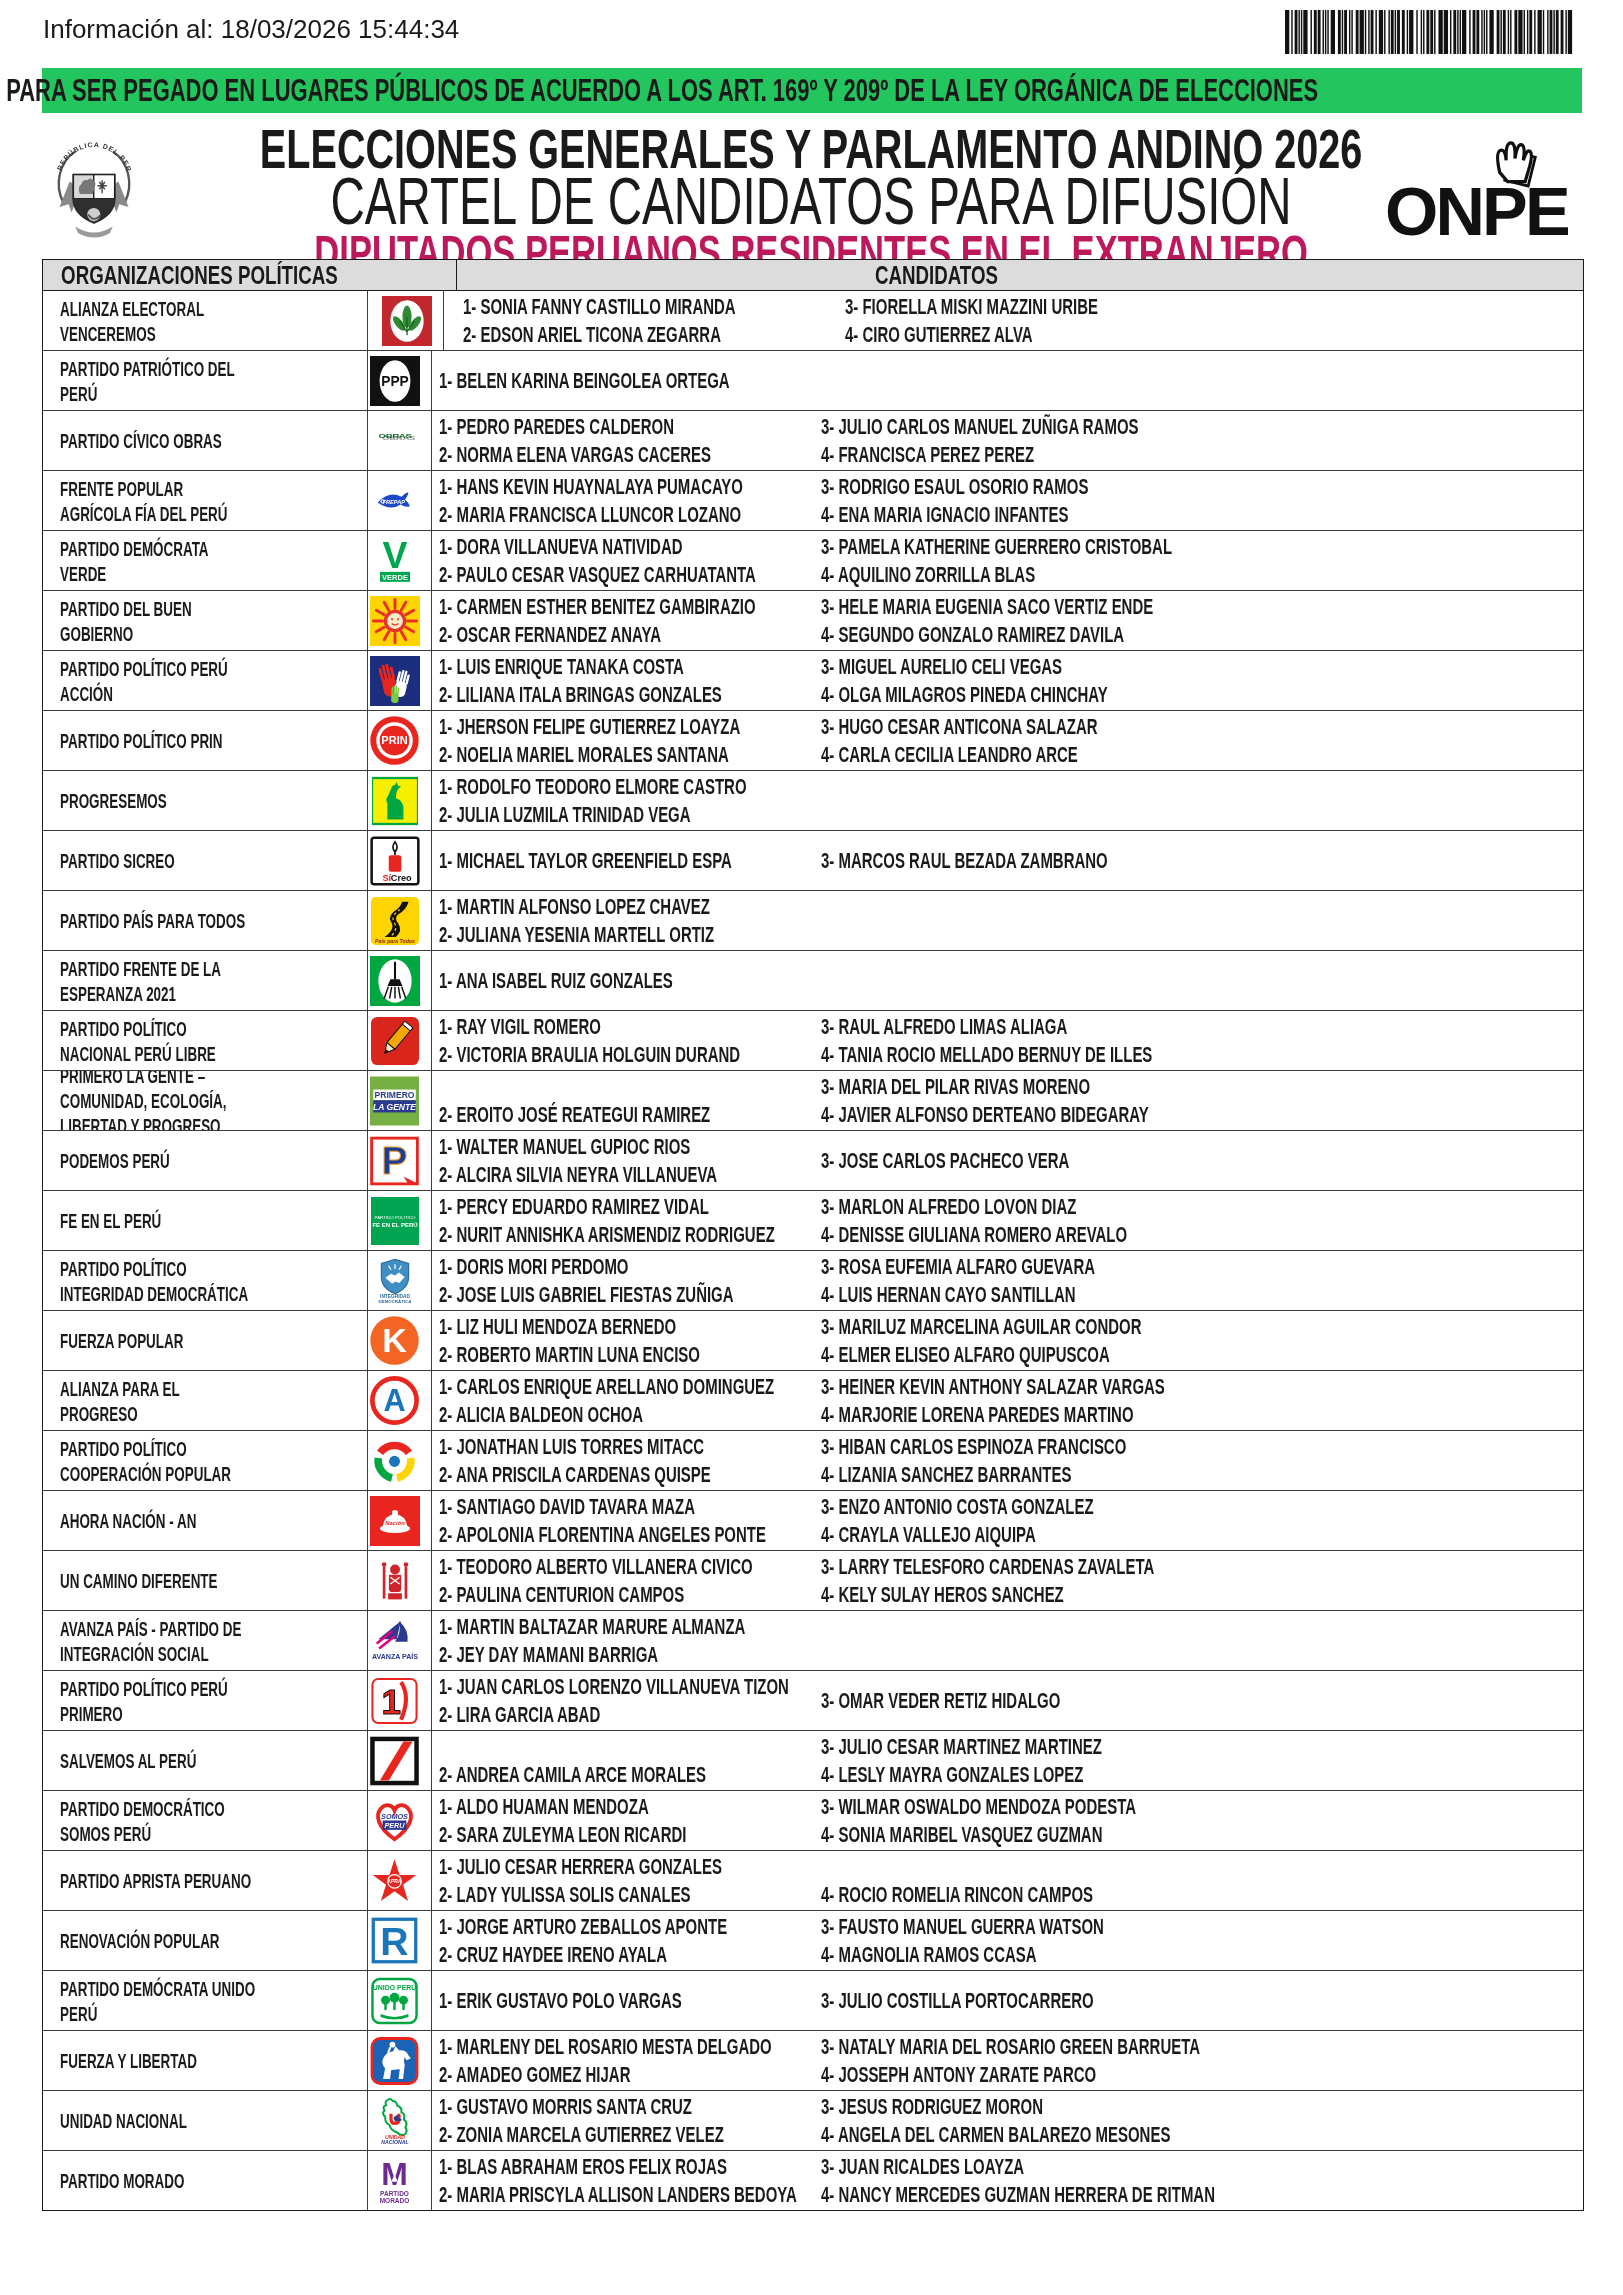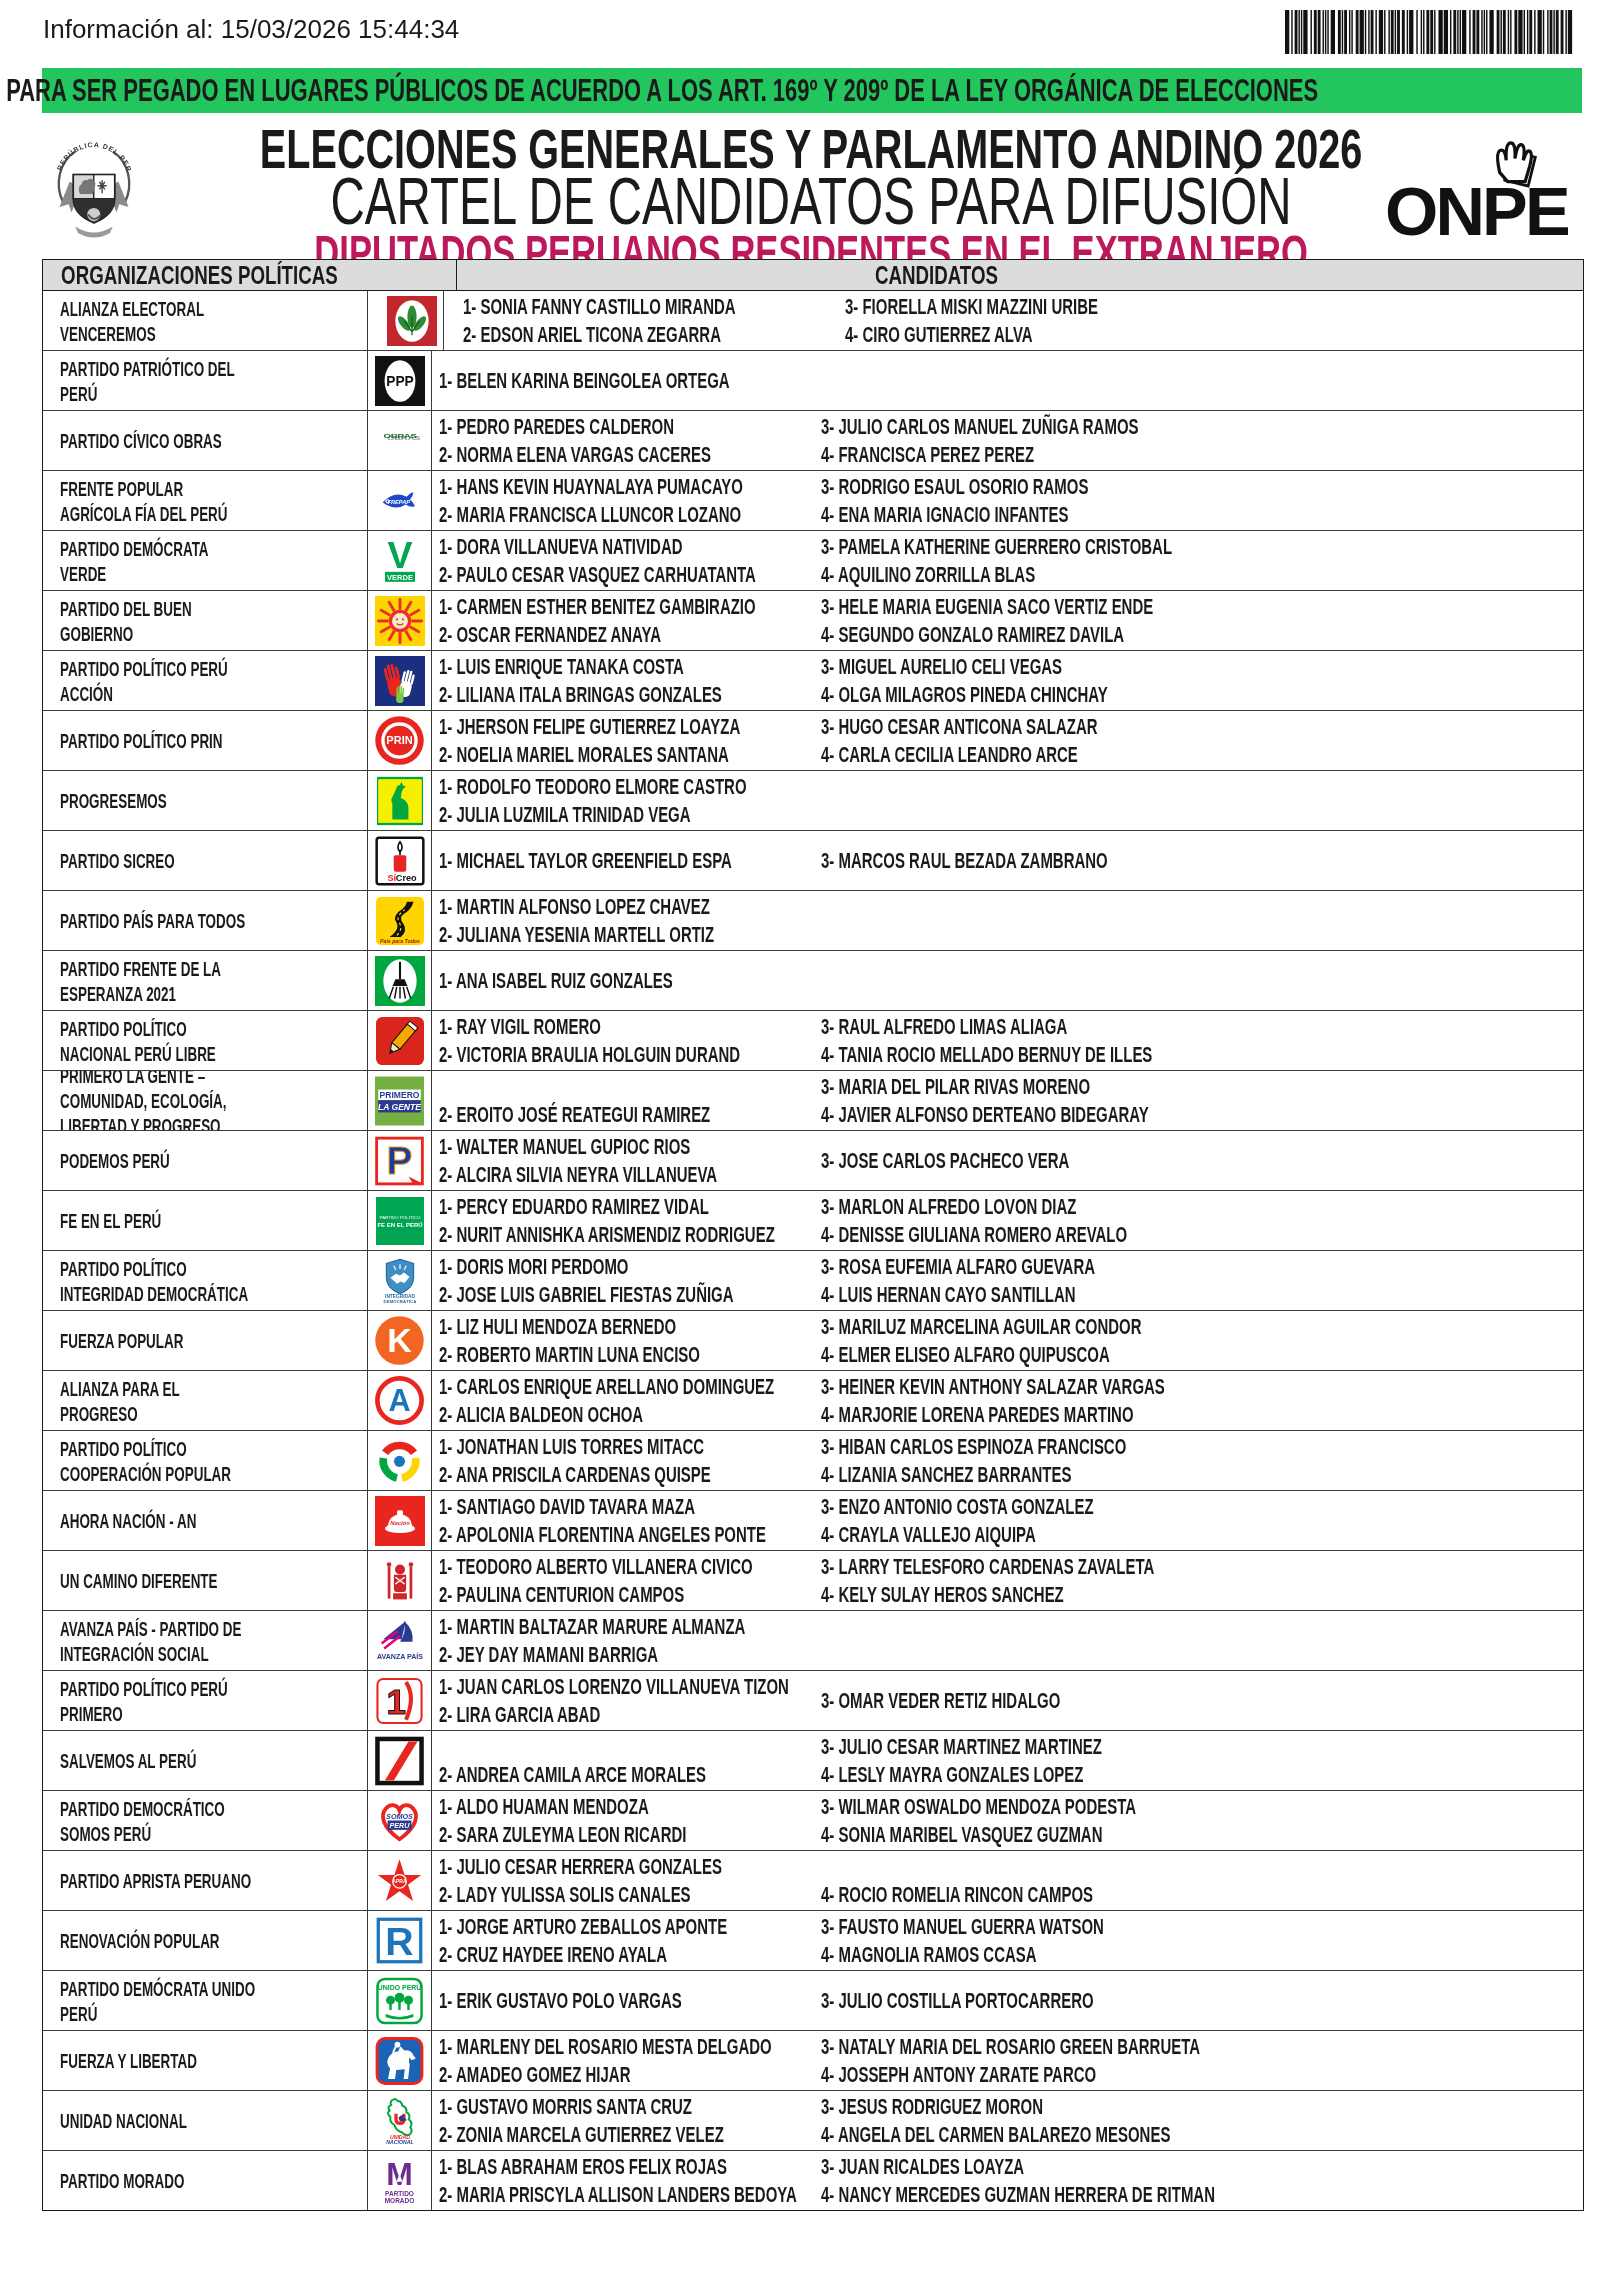--- a/index.html
+++ b/index.html
@@ -20,34 +20,34 @@
   .onpe{position:absolute;right:40px;top:125px;}
   .table{position:absolute;left:42px;top:259px;width:1540px;border:1.9px solid #1a1a1a;}
   .thead{display:grid;grid-template-columns:389px 1fr;height:30px;background:#dcdcdc;border-bottom:1.4px solid #1a1a1a;gap:24px;}
   .thead .hcell{display:flex;align-items:center;justify-content:center;font-size:26px;font-weight:700;overflow:hidden;}
   .thead .hcell+.hcell{border-left:1.4px solid #1a1a1a;padding-left:44px;}
   .trow{display:grid;grid-template-columns:325px 64px 1fr;height:59px;border-top:1.9px solid #3b3b3b;}
   .trow:first-child{border-top:none;gap:12px;}
   .cell{overflow:hidden;}
   .name-cell{display:flex;align-items:center;padding-left:16.7px;border-right:1.4px solid #3b3b3b;}
   .pname{font-size:21px;font-weight:700;line-height:25px;}
-  .logo-cell{display:flex;align-items:center;justify-content:center;border-right:1.4px solid #3b3b3b;}
+  .logo-cell{display:flex;align-items:center;justify-content:flex-start;border-right:1.4px solid #3b3b3b;}
   .logo-box{width:53px;height:53px;display:flex;align-items:center;justify-content:center;}
   .logo-box svg{display:block;}
   .cands{display:grid;grid-template-columns:382px 1fr;padding-left:7.4px;}
   .ccol{display:flex;flex-direction:column;justify-content:center;}
   .cand{font-size:22px;font-weight:700;line-height:28px;}
   svg text{font-family:"Liberation Sans",sans-serif;}
 </style>
 </head>
 <body>
 
 <div class="page">
 
-  <div class="info">Información al: 15/03/2026 15:44:34</div>
+  <div class="info">Información al: 18/03/2026 15:44:34</div>
 
   <div class="barcode" id="barcode"><svg width="296" height="44" viewBox="0 0 640 95">
         <rect x="0" y="0" width="9.3" height="95" fill="#111"></rect>
         <rect x="13.5" y="0" width="3.1" height="95" fill="#111"></rect>
         <rect x="20.8" y="0" width="6.2" height="95" fill="#111"></rect>
         <rect x="29.1" y="0" width="3.1" height="95" fill="#111"></rect>
         <rect x="34.300000000000004" y="0" width="3.1" height="95" fill="#111"></rect>
         <rect x="39.50000000000001" y="0" width="9.3" height="95" fill="#111"></rect>
         <rect x="55.10000000000001" y="0" width="3.1" height="95" fill="#111"></rect>
         <rect x="62.400000000000006" y="0" width="6.2" height="95" fill="#111"></rect>

